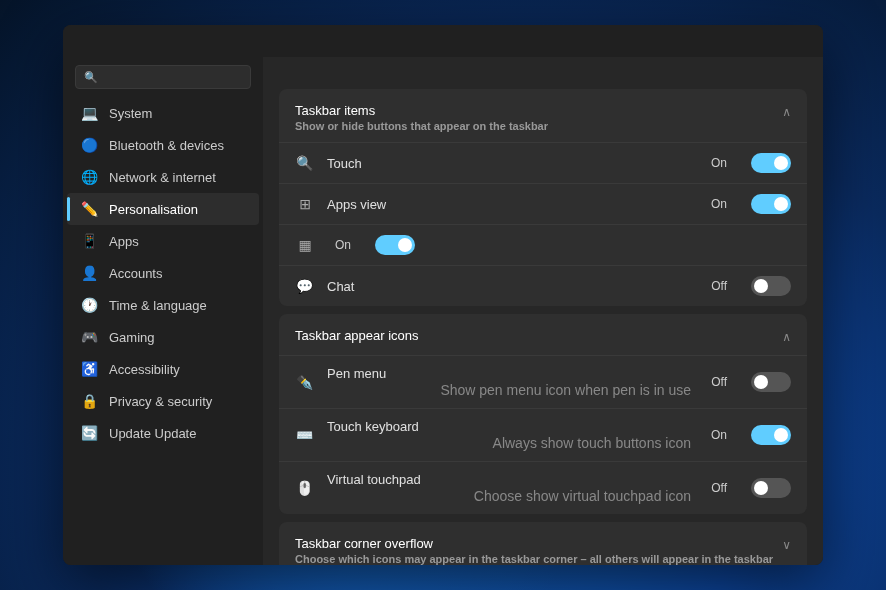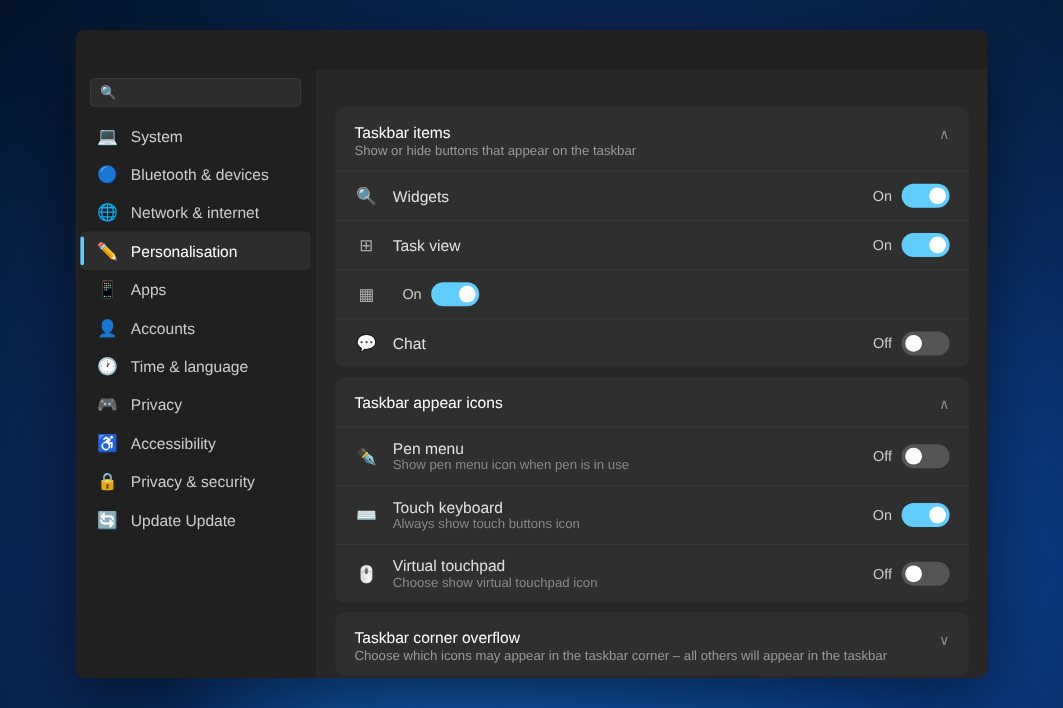--- a/index.html
+++ b/index.html
@@ -217,20 +217,21 @@
     .section-header-left { flex: 1; }
     .section-title {
       color: #fff;
       font-size: 13px;
       font-weight: 500;
       margin-bottom: 2px;
     }
     .section-subtitle {
       color: #999;
       font-size: 11px;
+      font-weight: bold;
     }
     .chevron {
       color: #888;
       font-size: 12px;
       margin-top: 2px;
     }
 
     
     .setting-row {
       display: flex;
@@ -249,28 +250,29 @@
       color: #aaa;
       font-size: 14px;
     }
     .setting-label {
       flex: 1;
       color: #e0e0e0;
       font-size: 13px;
     }
     .setting-sublabel {
       color: #888;
-      font-size: 11px;
+      font-size: 14px;
       display: block;
       margin-top: 1px;
+      text-align: right;
     }
     .setting-right {
       display: flex;
       align-items: center;
-      gap: 8px;
+      gap: 24px;
       flex-shrink: 0;
     }
     .setting-status {
       color: #ccc;
       font-size: 12px;
       min-width: 24px;
       text-align: right;
     }
 
     
@@ -355,21 +357,21 @@
           <div class="nav-item">
     <span class="nav-icon">👤</span>
     <span>Accounts</span>
   </div>
           <div class="nav-item">
     <span class="nav-icon">🕐</span>
     <span>Time &amp; language</span>
   </div>
           <div class="nav-item">
     <span class="nav-icon">🎮</span>
-    <span>Privacy</span>
+    <span>Gaming</span>
   </div>
           <div class="nav-item">
     <span class="nav-icon">♿</span>
     <span>Accessibility</span>
   </div>
           <div class="nav-item">
     <span class="nav-icon">🔒</span>
     <span>Privacy &amp; security</span>
   </div>
           <div class="nav-item">
@@ -395,35 +397,35 @@
       <div class="section-header-left">
         <div class="section-title">Taskbar items</div>
         <div class="section-subtitle">Show or hide buttons that appear on the taskbar</div>
       </div>
       <span class="chevron">∧</span>
     </div>
 
       <div class="setting-row">
         <div class="setting-icon">🔍</div>
         <div class="setting-label">
-          Widgets
+          Touch
           
         </div>
         <div class="setting-right">
           <span class="setting-status">On</span>
           <div class="toggle on">
             <div class="toggle-thumb"></div>
           </div>
         </div>
       </div>
 
       <div class="setting-row">
         <div class="setting-icon">⊞</div>
         <div class="setting-label">
-          Task view
+          Apps view
           
         </div>
         <div class="setting-right">
           <span class="setting-status">On</span>
           <div class="toggle on">
             <div class="toggle-thumb"></div>
           </div>
         </div>
       </div>
 

